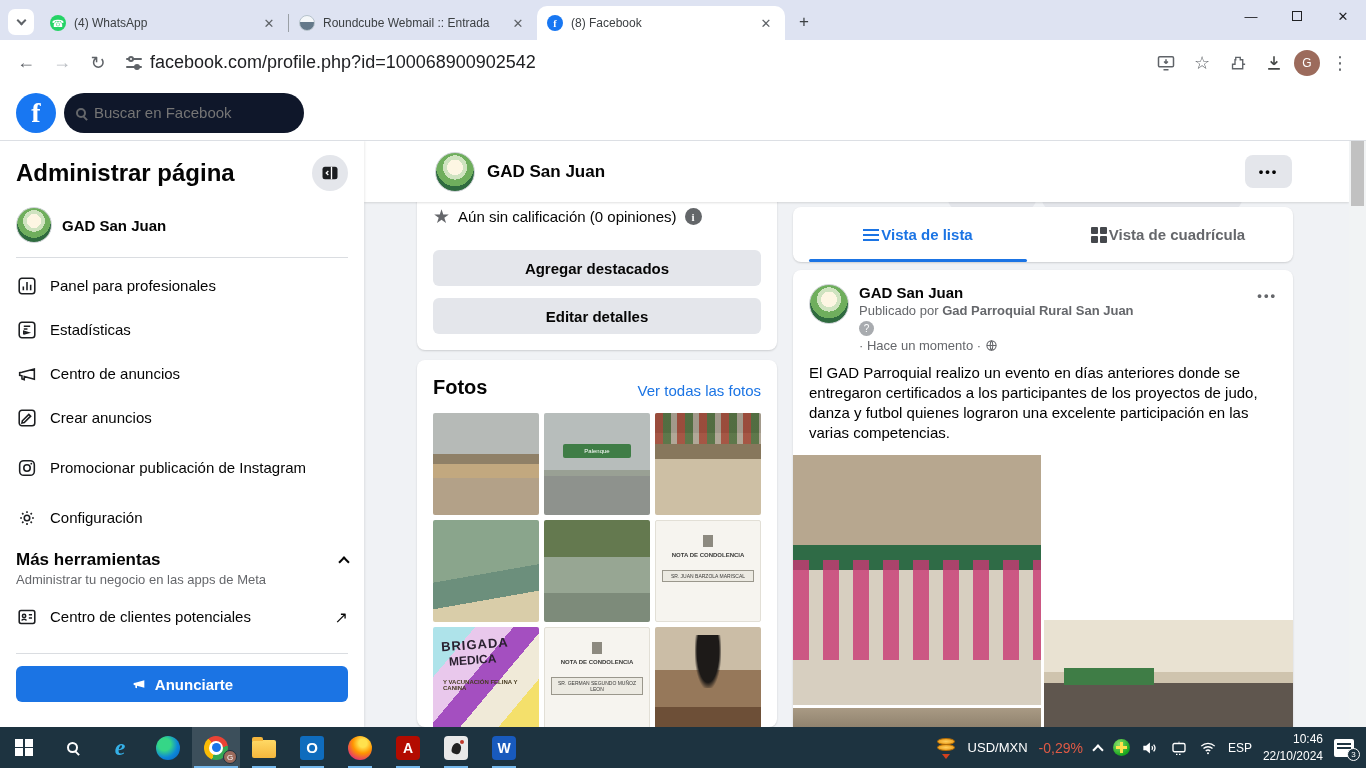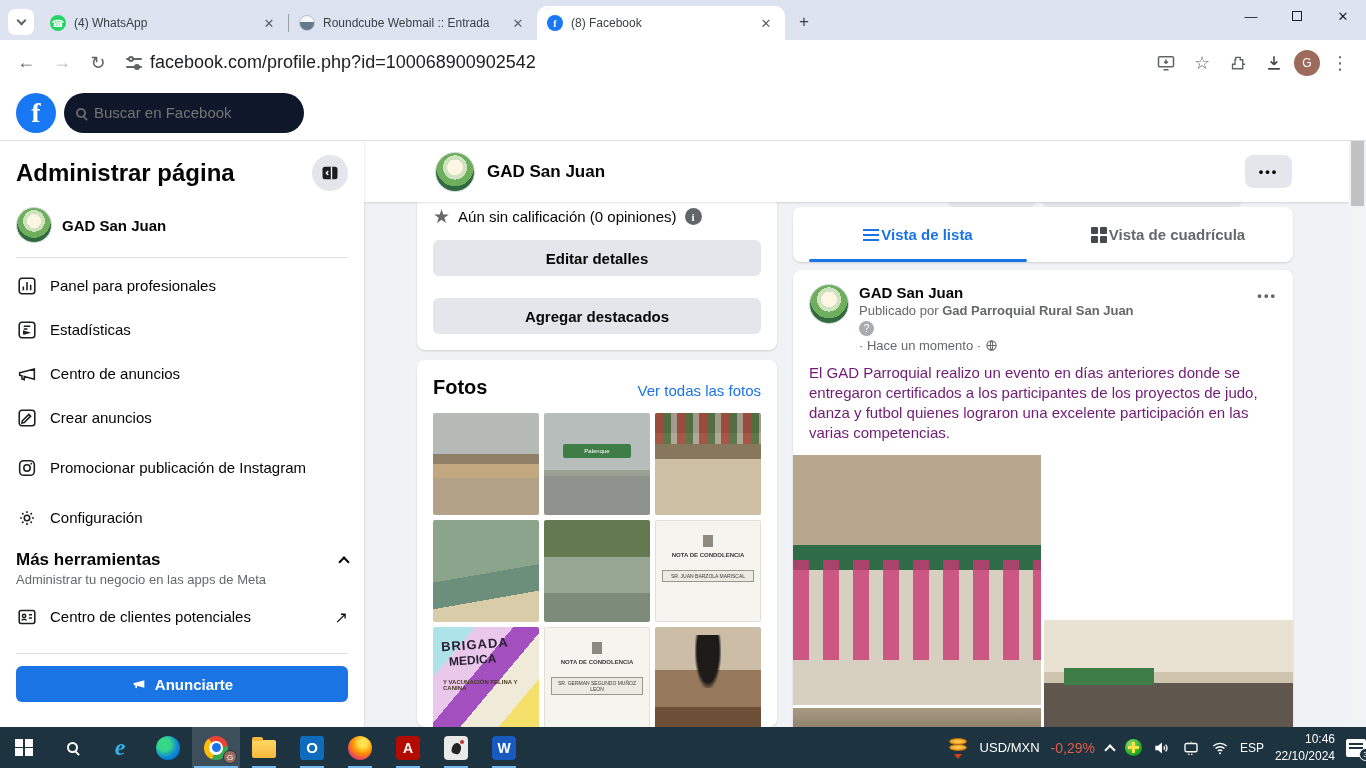--- a/index.html
+++ b/index.html
@@ -114,21 +114,21 @@
   .gicon i{background:#45484d;border-radius:1px}
   #postcard{position:absolute;left:0;top:129px;width:500px;height:457px;background:#fff;border-radius:8px 8px 0 0;box-shadow:0 1px 2px rgba(0,0,0,.15);overflow:hidden}
   .posthead{display:flex;padding:14px 16px 0;position:relative}
   .pmeta{margin-left:10px}
   .pmeta .an{font-size:15px;font-weight:600;color:#050505}
   .pmeta .pb{font-size:13px;color:#65676b;margin-top:2px}
   .pmeta .pb b{font-weight:600}
   .qbadge{display:inline-flex;width:15px;height:15px;border-radius:50%;background:#a8abaf;color:#fff;font-size:10px;align-items:center;justify-content:center;margin-top:3px}
   .ptime{font-size:13px;color:#65676b;display:flex;align-items:center;gap:4px;margin-top:2px}
   .pdots{position:absolute;right:16px;top:18px;color:#65676b;font-size:13px;letter-spacing:2px;font-weight:bold}
-  .ptext{padding:10px 16px 12px;font-size:15px;color:#701a75;line-height:1.34}
+  .ptext{padding:10px 16px 12px;font-size:15px;color:#000000;line-height:1.34}
   .collage{position:relative;width:500px;height:273px}
   .cimg{position:absolute;overflow:hidden}
   .pp1{left:0;top:0;width:248px;height:250px;background:linear-gradient(#b7a78f 0 36%,#2f6b46 36% 46%,#d7cfc0 46% 100%)}
   .pp1::after{content:'';position:absolute;left:0;top:42%;height:40%;width:100%;background:repeating-linear-gradient(90deg,rgba(201,57,116,.8) 0 16px,rgba(201,57,116,0) 16px 30px)}
   .pp2{left:251px;top:0;width:249px;height:162px;background:linear-gradient(#ded8cc 0 16%,#b3a48c 16% 52%,#2f6b46 52% 70%,#cfc8bb 70% 100%)}
   .pp2::after{content:'';position:absolute;left:6%;top:34%;height:34%;width:88%;background:repeating-linear-gradient(90deg,rgba(112,38,58,.85) 0 10px,rgba(112,38,58,0) 10px 22px)}
   .pp2 .bt{position:absolute;right:6px;top:56%;color:#f4e06b;font-size:9px;font-weight:bold;z-index:1}
   .pp3{left:251px;top:165px;width:249px;height:108px;background:linear-gradient(#e9e2d2 0 48%,#cfc4ae 48% 58%,#5f564e 58% 100%)}
   .pp3::before{content:'';position:absolute;left:8%;top:44%;width:36%;height:16%;background:#3f7d46}
   .pp4{left:0;top:253px;width:248px;height:20px;background:linear-gradient(#a99a84,#8f826e)}
@@ -155,21 +155,21 @@
   .gbadge{position:absolute;right:3px;bottom:4px;width:14px;height:14px;border-radius:50%;background:#9c6b5c;color:#fff;font-size:8px;display:flex;align-items:center;justify-content:center;border:1px solid #1d3340}
   .folder{width:24px;height:18px;background:linear-gradient(#ffd965,#f5b73d);border-radius:2px;position:relative;margin-top:3px}
   .folder::before{content:'';position:absolute;left:0;top:-3px;width:11px;height:4px;background:#f5b73d;border-radius:2px 2px 0 0}
   .outlook{width:24px;height:24px;background:#0f6cbd;border-radius:3px;color:#fff;font-size:15px;font-weight:bold;display:flex;align-items:center;justify-content:center}
   .ffox{width:24px;height:24px;border-radius:50%;background:radial-gradient(circle at 62% 30%,#ffe14d 0 18%,#ff9500 45%,#e3366d 78%,#b5007f 100%)}
   .acro{width:24px;height:24px;background:#b30b00;border-radius:4px;color:#fff;font-size:14px;font-weight:bold;display:flex;align-items:center;justify-content:center}
   .java{width:24px;height:24px;background:#e9e9e9;border-radius:4px;position:relative}
   .java::before{content:'';position:absolute;left:8px;top:7px;width:9px;height:11px;background:#222;border-radius:50% 50% 40% 40%;transform:rotate(18deg)}
   .java::after{content:'';position:absolute;right:4px;top:4px;width:4px;height:4px;border-radius:50%;background:#c0392b}
   .word{width:24px;height:24px;background:#185abd;border-radius:4px;color:#fff;font-size:14px;font-weight:bold;display:flex;align-items:center;justify-content:center}
-  #tray{margin-left:auto;display:flex;align-items:center;gap:11px;padding-right:0;color:#fff}
+  #tray{margin-left:auto;display:flex;align-items:center;gap:11px;padding-right:12px;color:#fff}
   .coins{position:relative;width:22px;height:22px}
   .coins i{position:absolute;left:2px;width:18px;height:7px;border-radius:50%;background:radial-gradient(#ffcf5e,#e8920c);border:1px solid #b36d07}
   .coins i.c1{top:1px}.coins i.c2{top:7px}
   .coins::after{content:'';position:absolute;left:7px;bottom:0;width:0;height:0;border-left:4px solid transparent;border-right:4px solid transparent;border-top:5px solid #d2401e}
   .pair{font-size:13px}
   .chg{font-size:14px;color:#e05a45}
   .trchev{width:8px;height:8px;border-left:2px solid #fff;border-top:2px solid #fff;transform:rotate(45deg);margin-top:4px}
   .orb{width:17px;height:17px;border-radius:50%;background:radial-gradient(circle at 35% 30%,#8be06a,#18a51e 70%);position:relative}
   .orb::before{content:'';position:absolute;left:7px;top:3px;width:3px;height:11px;background:#ffe14d}
   .orb::after{content:'';position:absolute;left:3px;top:7px;width:11px;height:3px;background:#ffe14d}
@@ -442,22 +442,22 @@
       </div>
     </div>
   </div>
 
   <div id="card1" class="card">
     <div class="ratingrow">
       <span class="star">★</span>
       <span>Aún sin calificación (0 opiniones)</span>
       <span class="info">i</span>
     </div>
+    <div class="gbtn" style="margin-top:22px">Agregar destacados</div>
     <div class="gbtn" style="margin-top:12px">Editar detalles</div>
-    <div class="gbtn" style="margin-top:22px">Agregar destacados</div>
   </div>
 
   <div id="fotoscard" class="card">
     <div class="fotoshead">
       <b>Fotos</b>
       <a href="#">Ver todas las fotos</a>
     </div>
     <div class="pgrid">
       <div class="thumb ph1"></div>
       <div class="thumb ph2">

